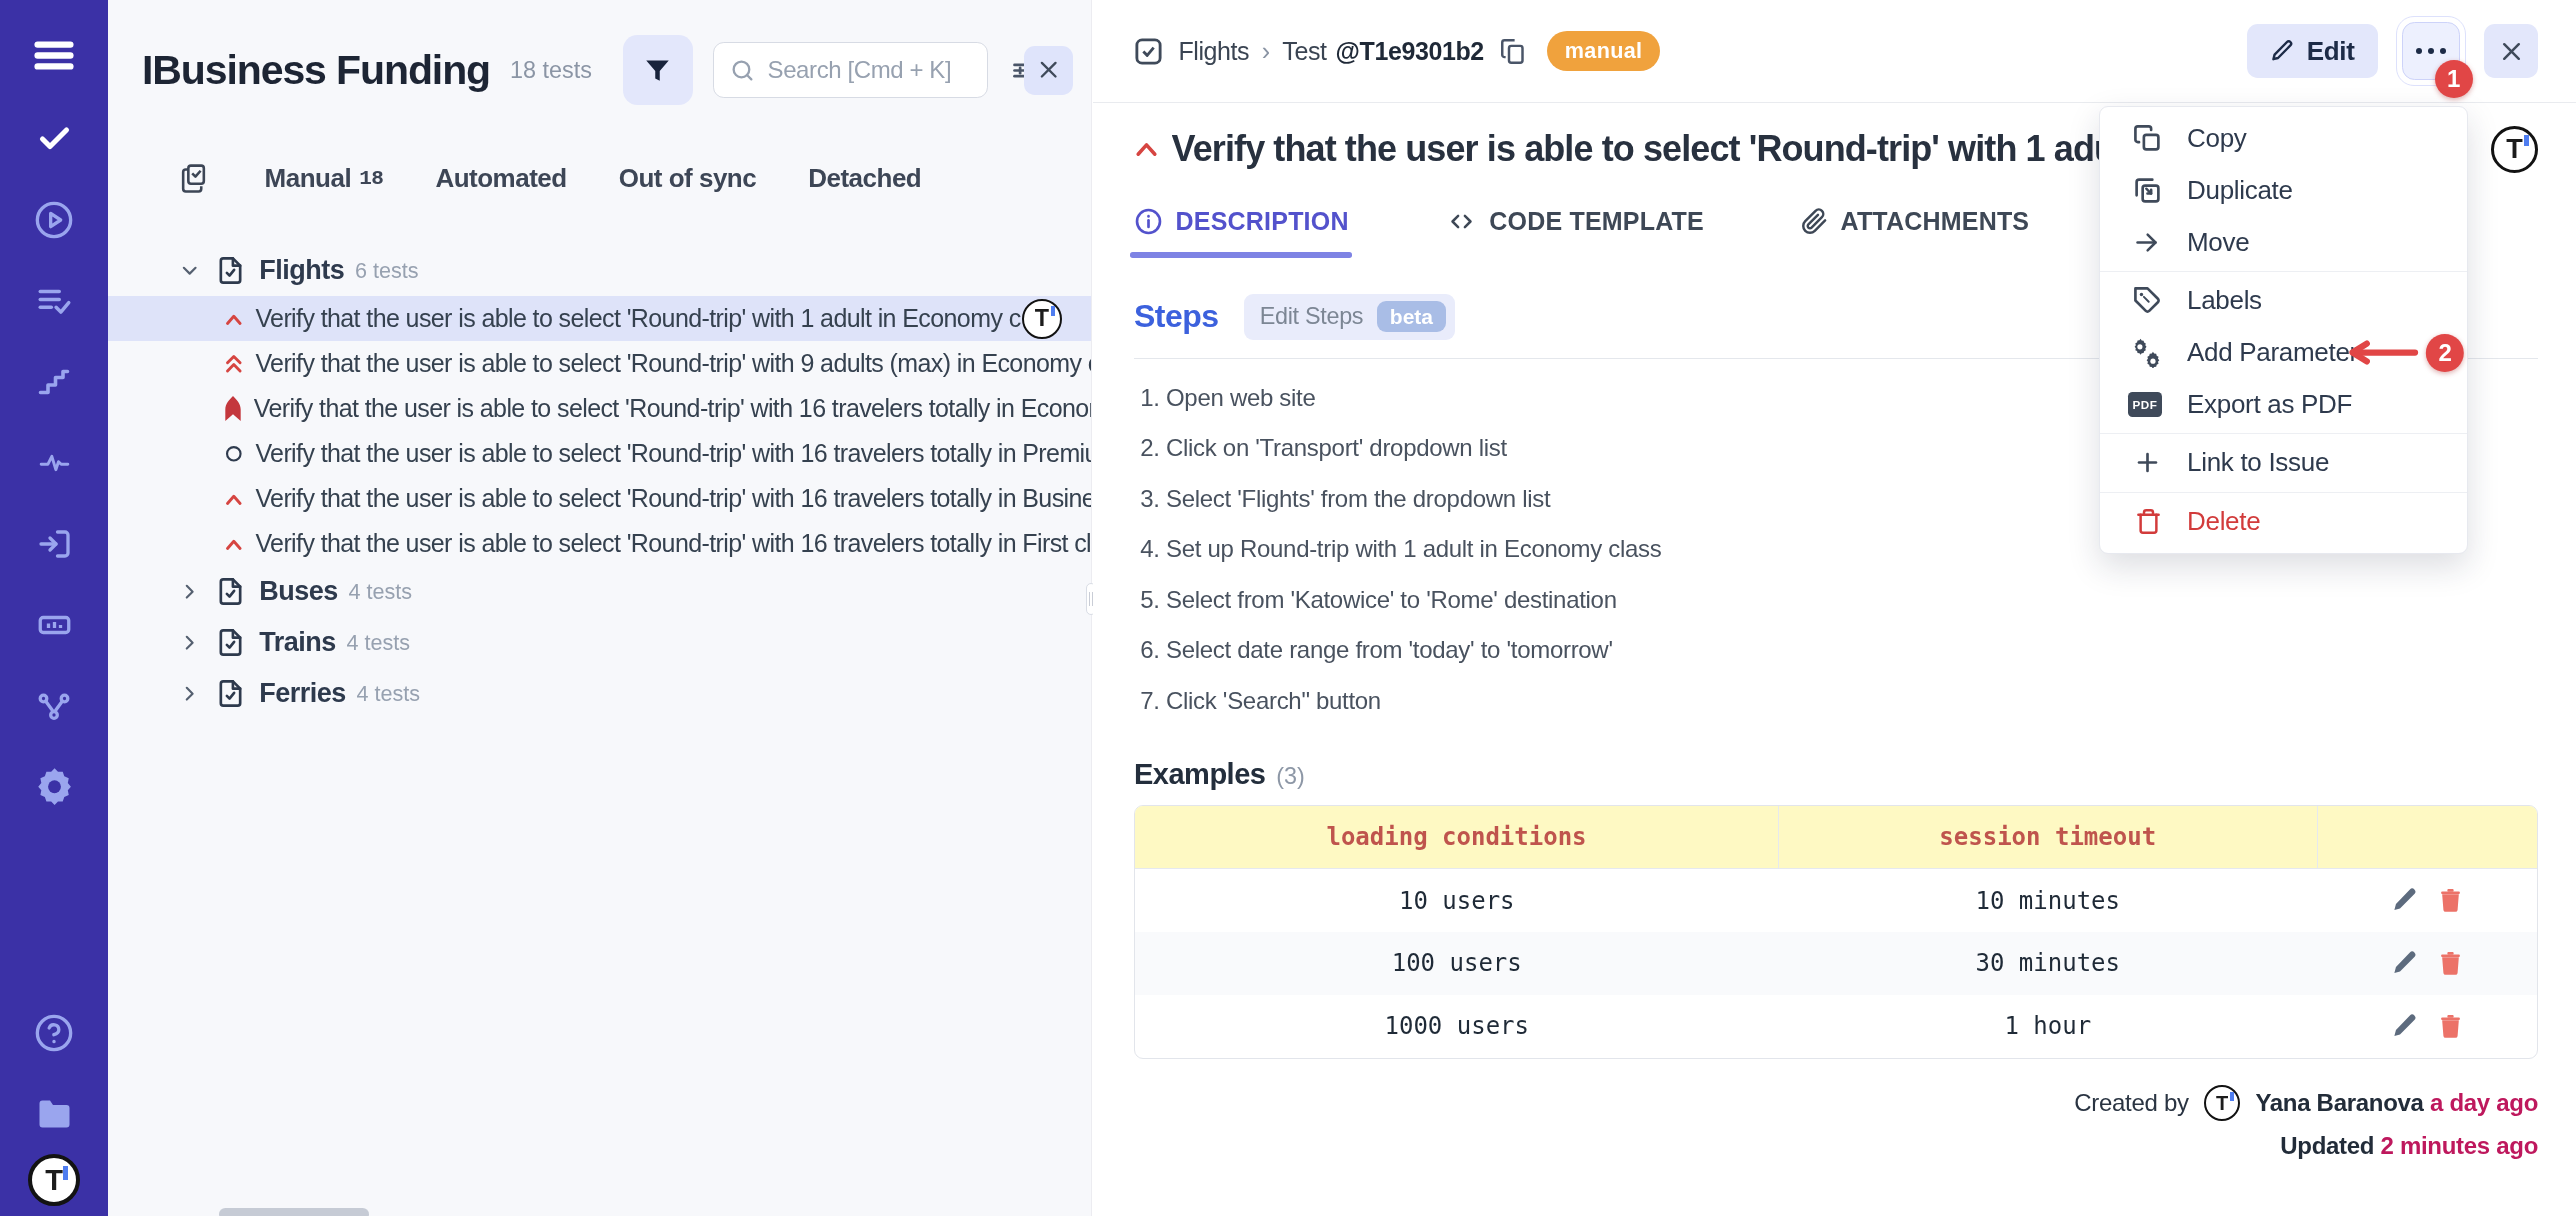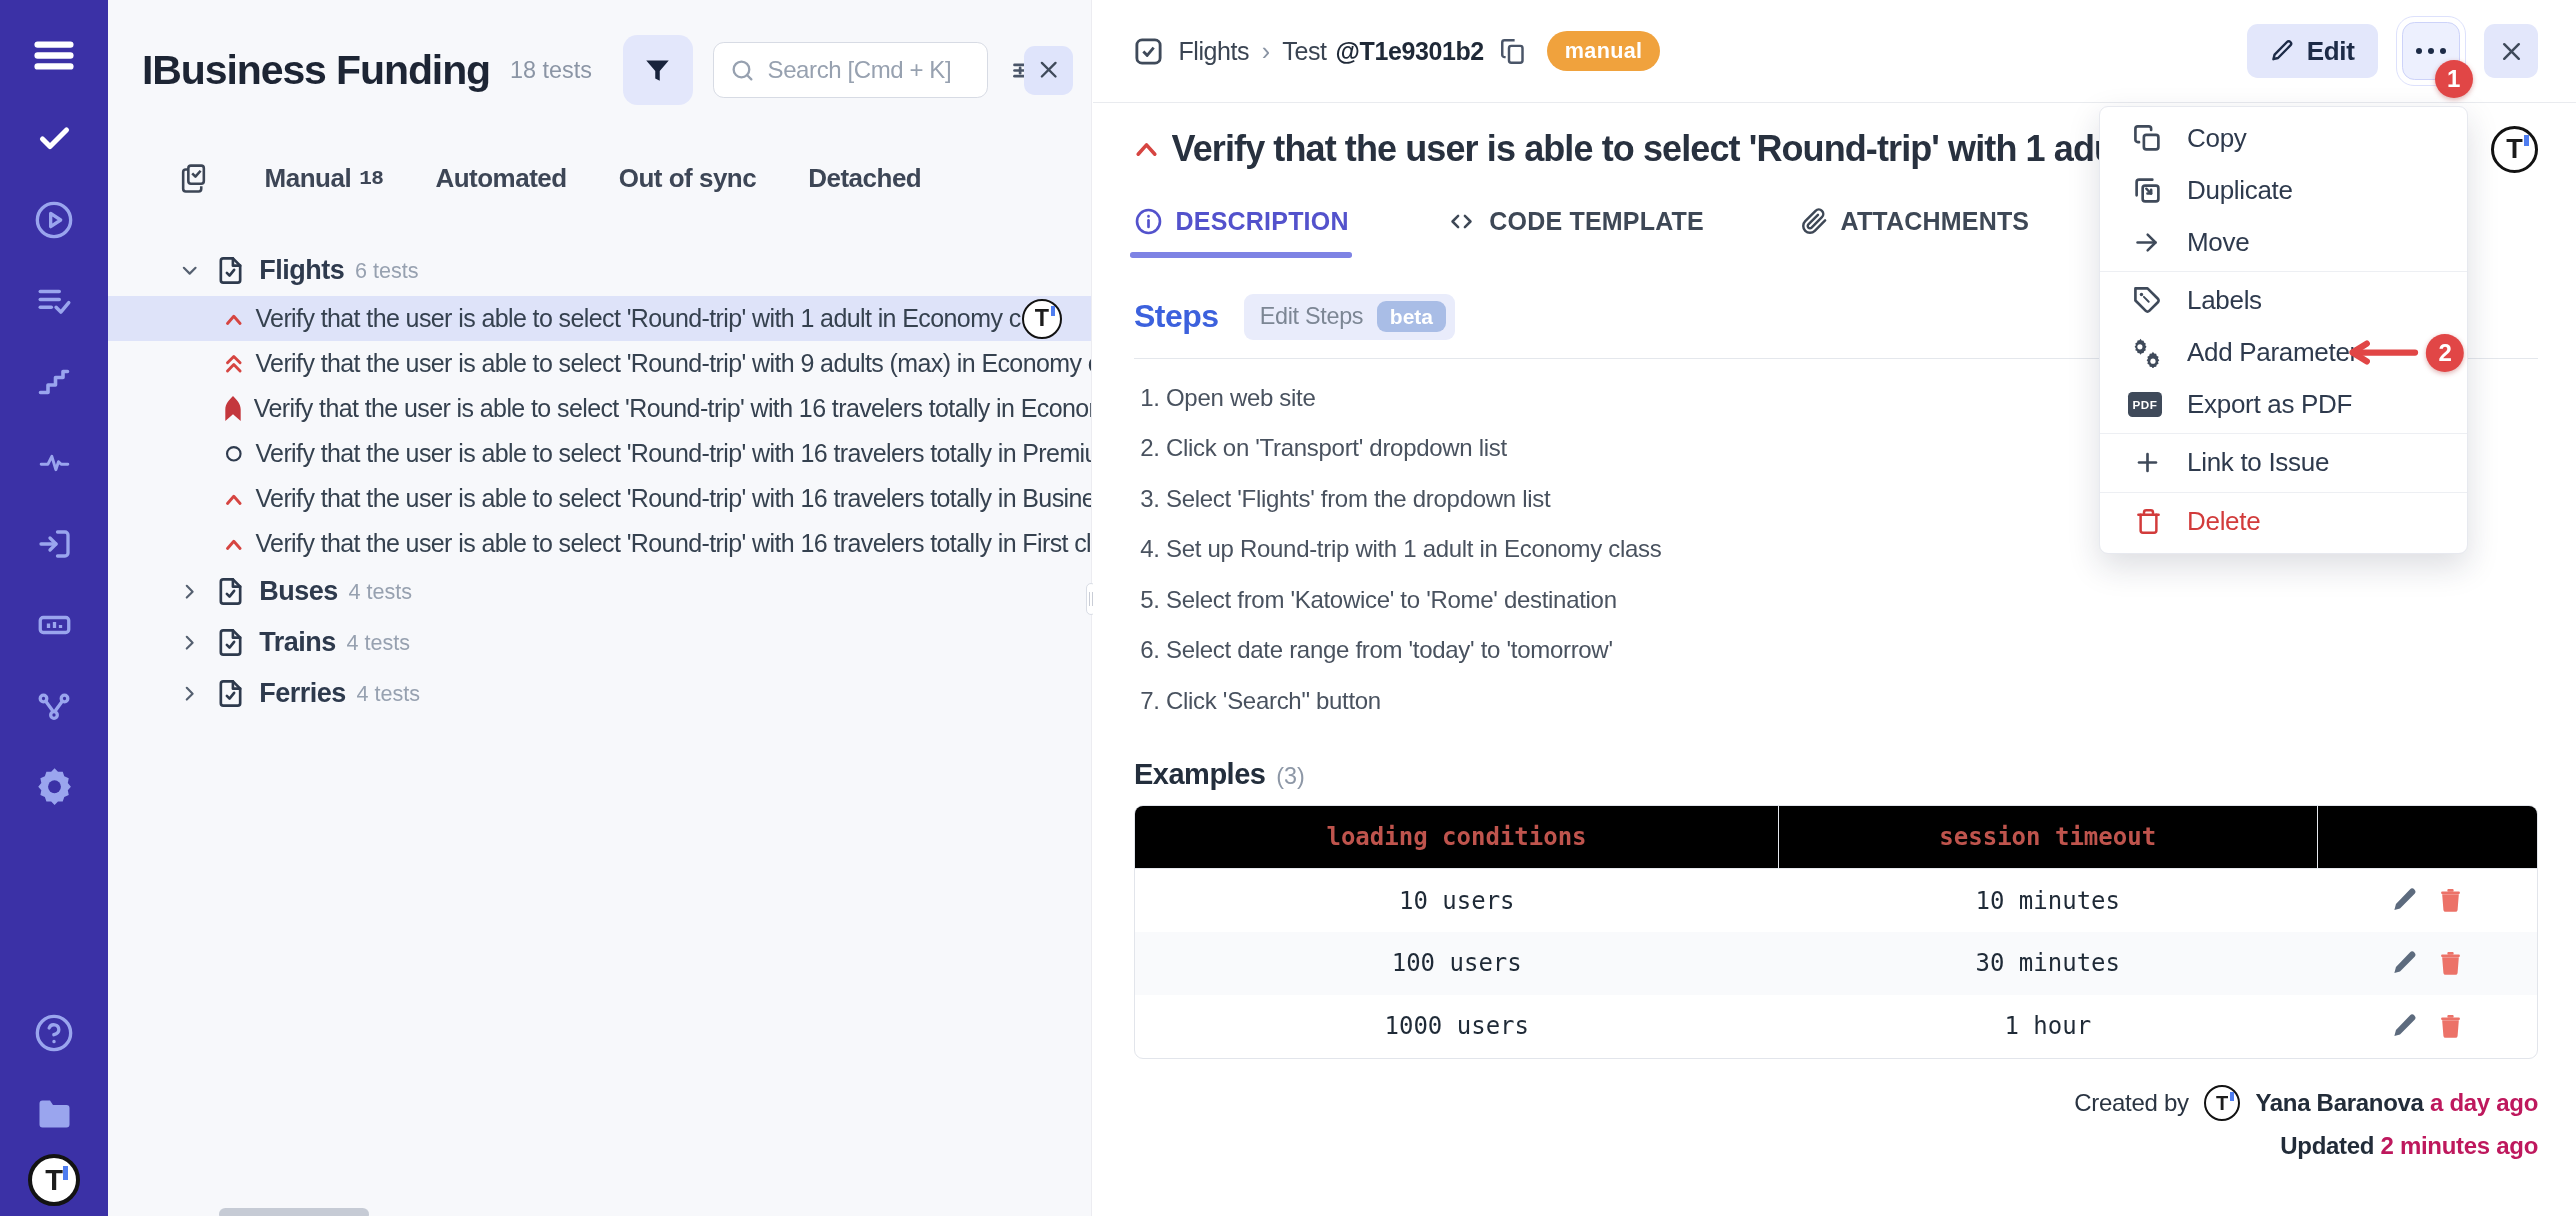--- a/index.html
+++ b/index.html
@@ -114,21 +114,21 @@
   .edit-steps .lbl{font-size:23.4px;color:#7c8694;letter-spacing:-0.3px;}
   .beta{background:#a9bde6;color:#fff;font-size:21px;font-weight:bold;border-radius:9px;padding:3.6px 12.6px;}
   ol.steps{margin:25px 0 0 0;padding-left:32px;}
   ol.steps li{font-size:24px;color:#49525f;margin-bottom:22.5px;letter-spacing:-0.3px;}
 
   .examples-head{margin-top:43px;display:flex;align-items:baseline;}
   .examples-title{font-size:29px;font-weight:bold;color:#232e3c;letter-spacing:-0.5px;}
   .examples-count{font-size:23.4px;color:#8d97a6;margin-left:10.8px;}
   .ex-table-wrap{margin-top:14.4px;border:0.9px solid #e2e5eb;border-radius:9px;overflow:hidden;background:#fff;}
   table.ex{width:100%;border-collapse:collapse;}
-  table.ex th{height:63px;background:#000000;font-family:"DejaVu Sans Mono","Liberation Mono",monospace;
+  table.ex th{height:63px;background:#fef9c3;font-family:"DejaVu Sans Mono","Liberation Mono",monospace;
     font-size:24px;color:#bf544d;font-weight:bold;border-right:0.9px solid #e6e9ee;border-bottom:0.9px solid #e6e9ee;}
   table.ex th:last-child{border-right:none;}
   table.ex td{height:63px;text-align:center;font-family:"DejaVu Sans Mono","Liberation Mono",monospace;
     font-size:24px;color:#1f2a37;}
   table.ex tr.alt td{background:#f9fafc;}
   td.acts{width:220px;}
   .act-cell{display:flex;align-items:center;justify-content:center;gap:20px;}
   .act-btn{border:none;background:none;padding:0;cursor:pointer;display:flex;}
   .pencil-c{color:#5d6b7e;} .trash-c{color:#ec7268;}
 

